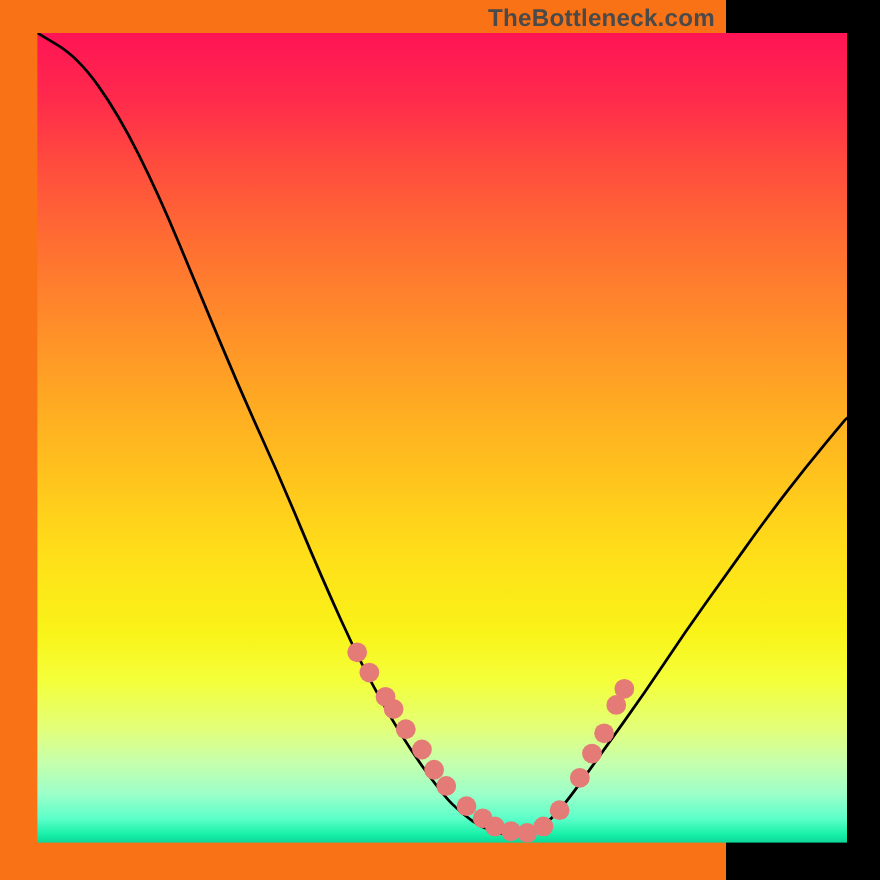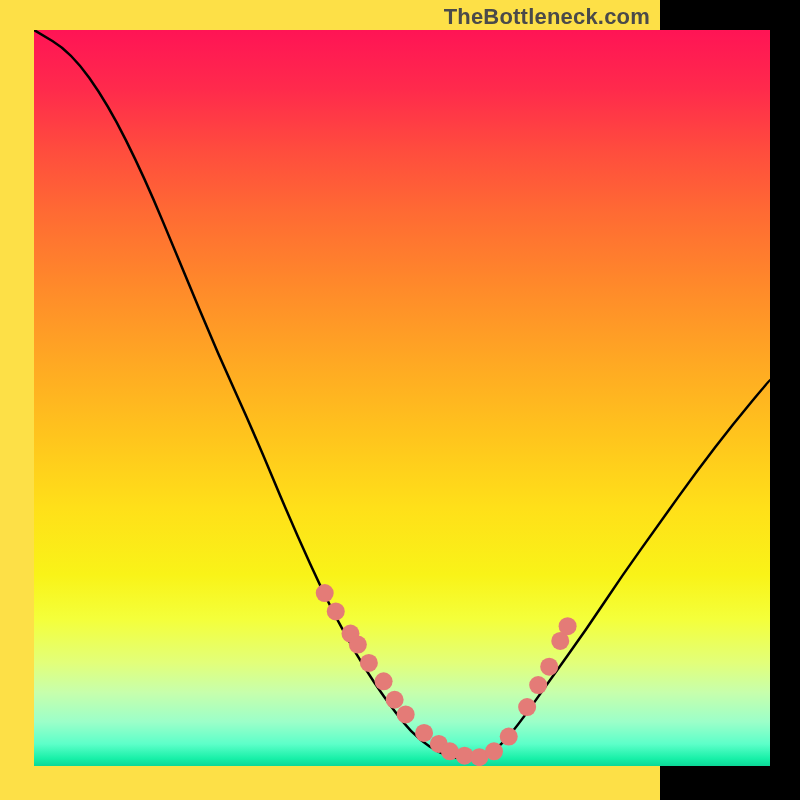--- a/index.html
+++ b/index.html
@@ -8,21 +8,21 @@
     background: #000;
     width: 800px;
     height: 800px;
     overflow: hidden;
     font-family: Arial, Helvetica, sans-serif;
   }
   .frame {
     position: relative;
     width: 660px;
     height: 800px;
-    background: #fde047;
+    background: #f97316;
   }
   .watermark {
     position: absolute;
     top: 4px;
     right: 10px;
     color: #4a4a4a;
     font-size: 22px;
     font-weight: 600;
     letter-spacing: 0.2px;
     z-index: 5;

